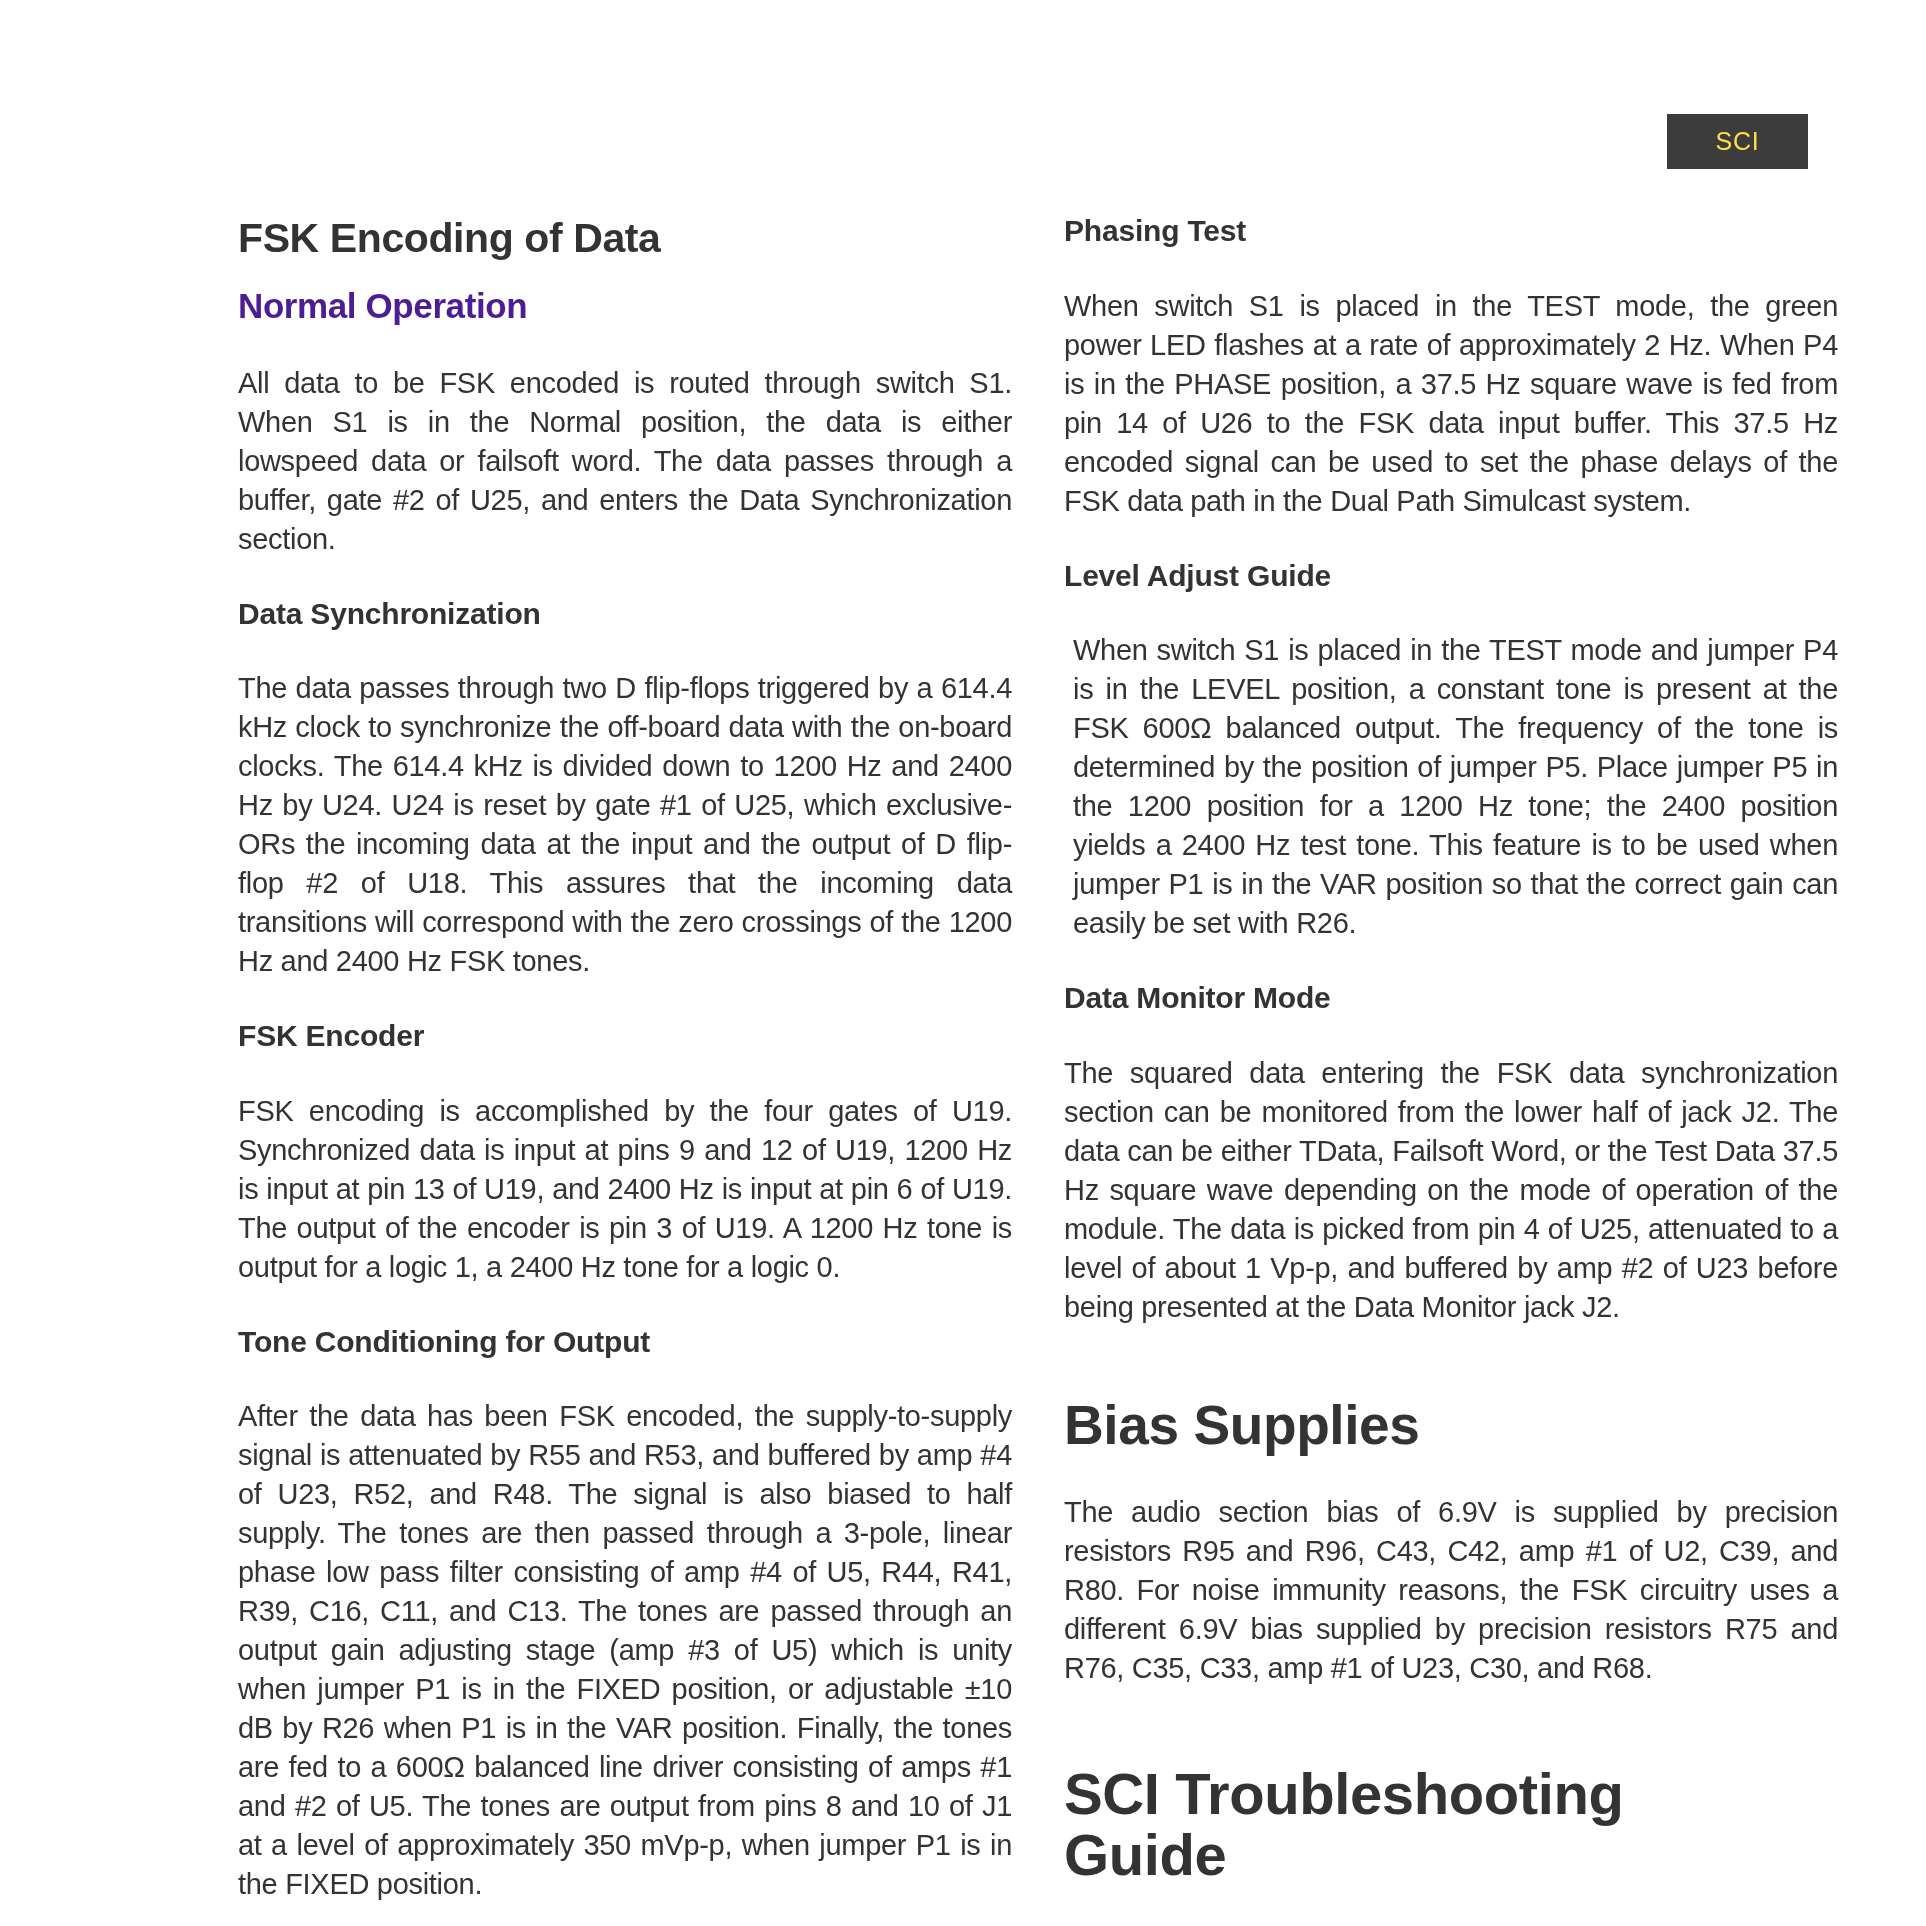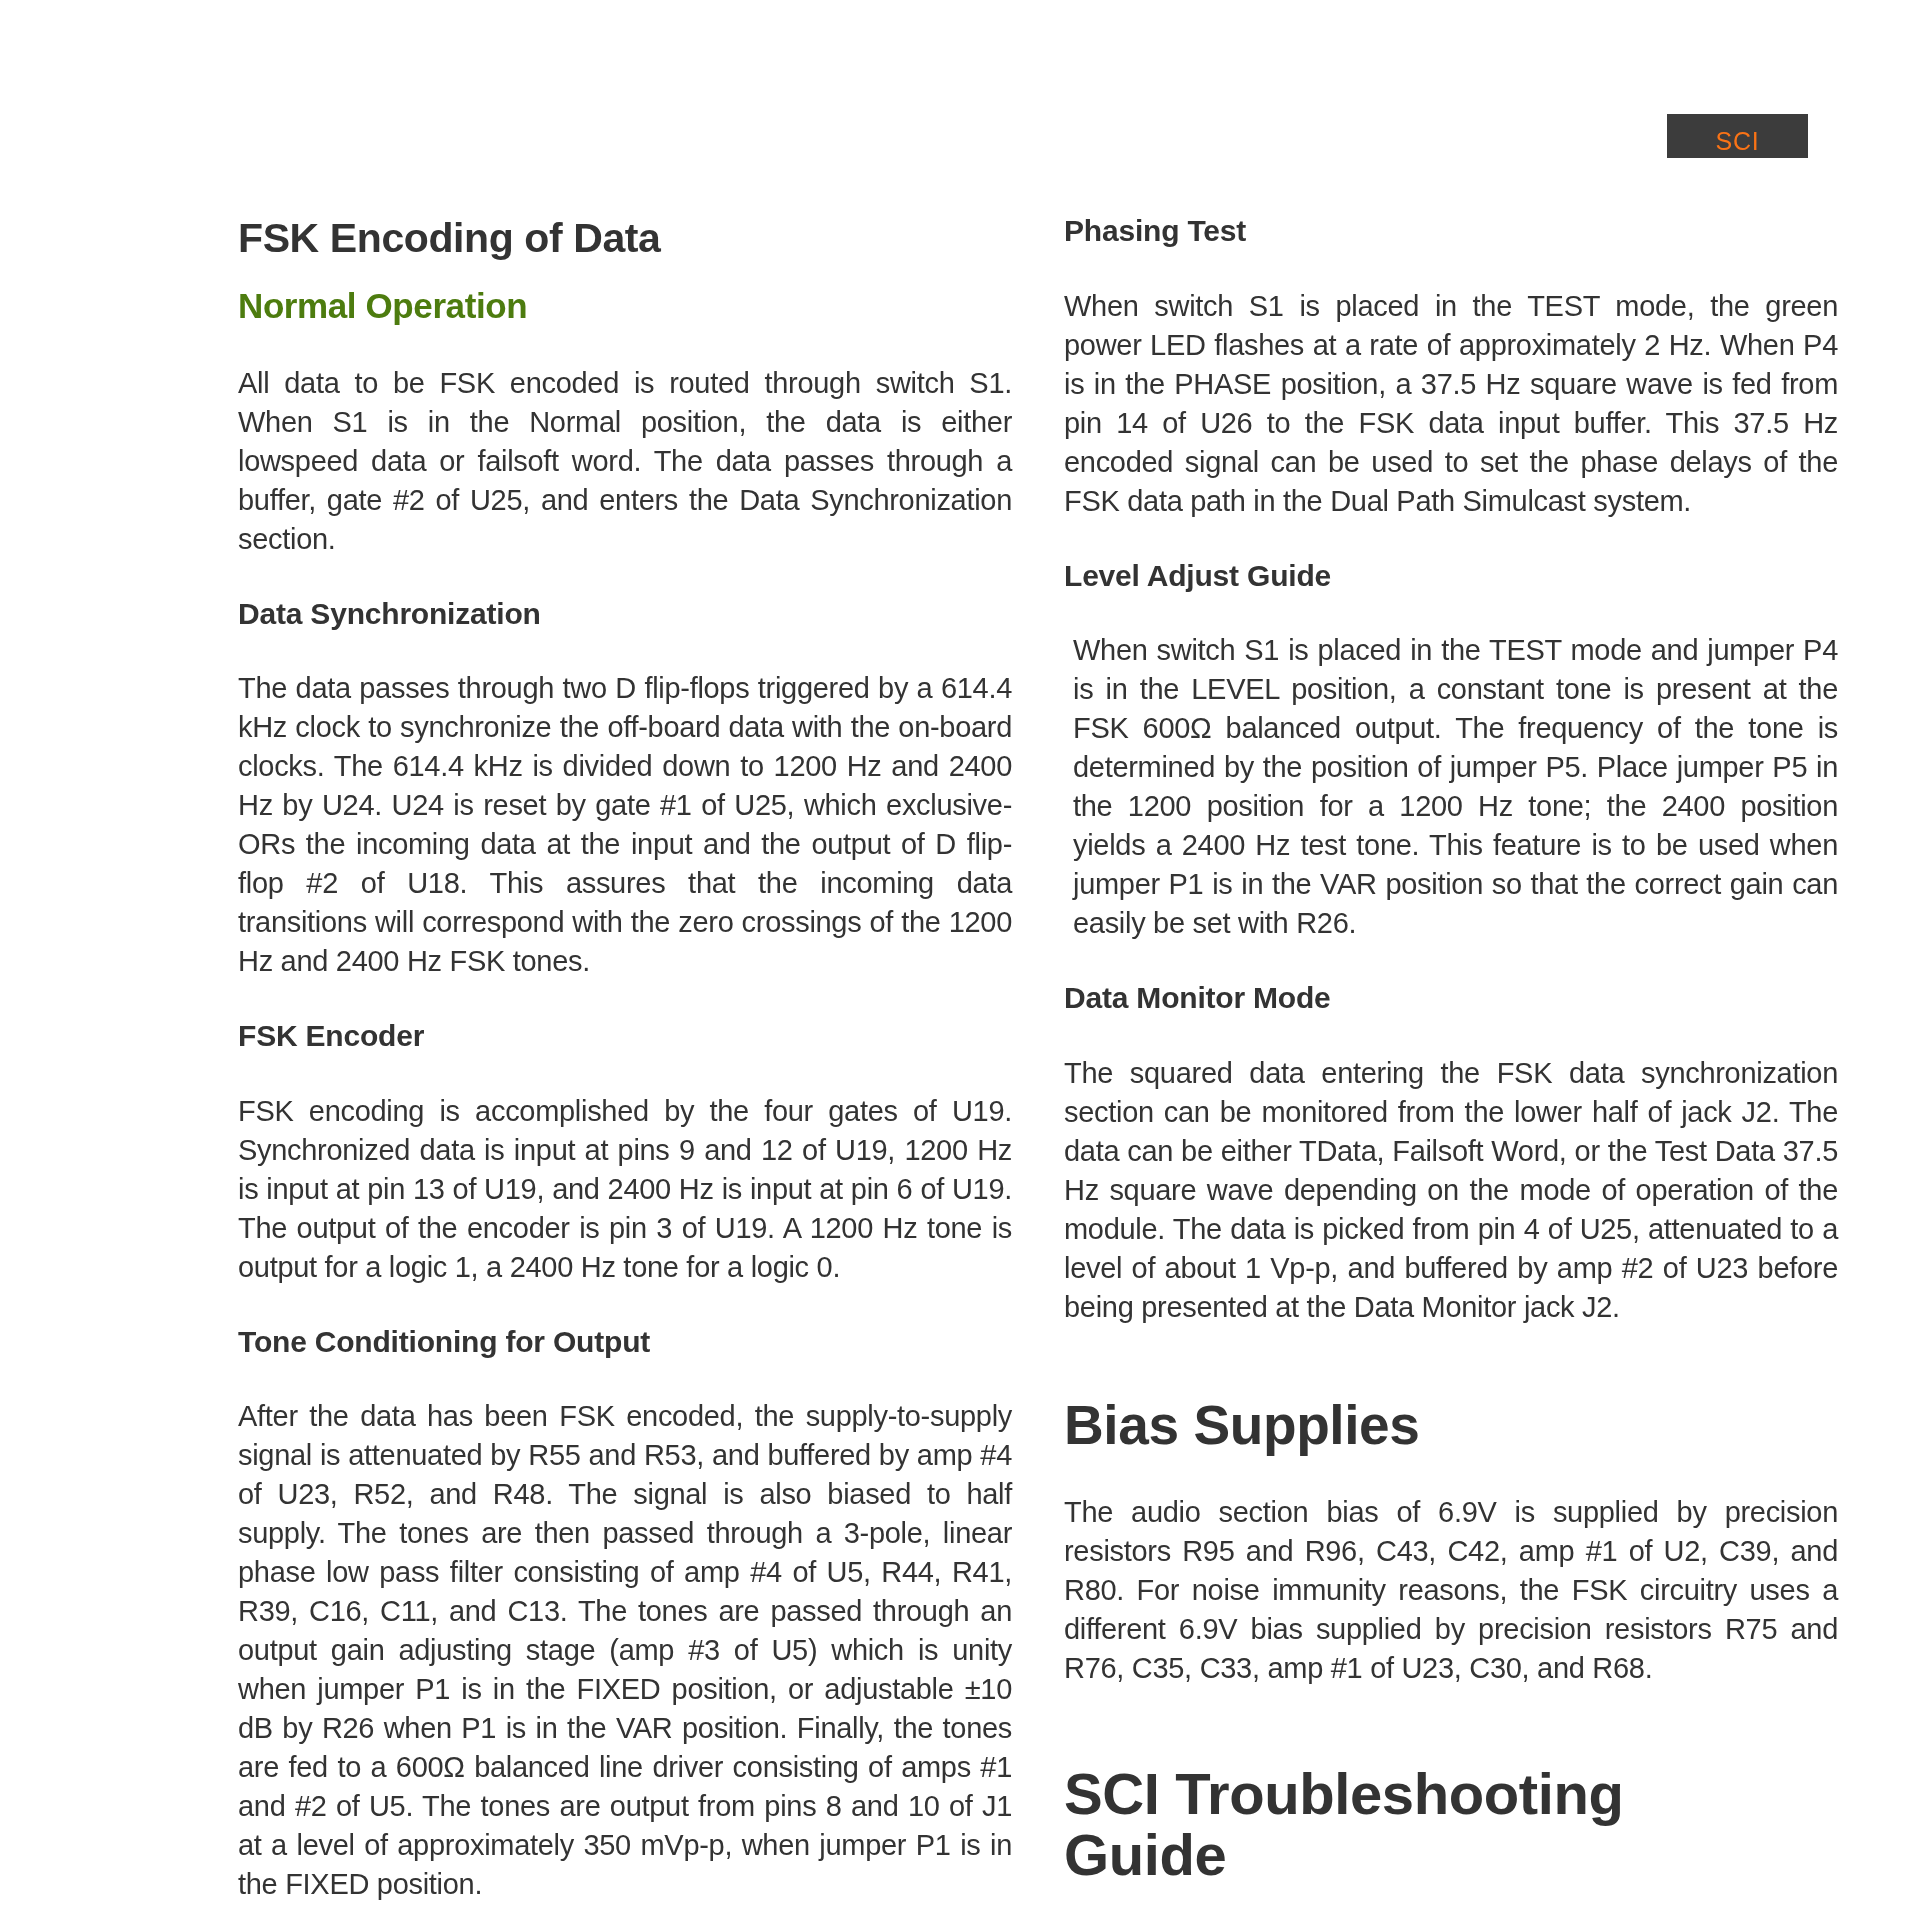--- a/index.html
+++ b/index.html
@@ -13,23 +13,23 @@
     position: relative;
     overflow: hidden;
     font-family: "Liberation Sans", "DejaVu Sans", sans-serif;
     color: #333333;
   }
   .tab-badge {
     position: absolute;
     left: 1667px;
     top: 114px;
     width: 141px;
-    height: 44px;
+    height: 55px;
     background: #3c3c3c;
-    color: #f97316;
+    color: #fde047;
     font-size: 25px;
     line-height: 55px;
     text-align: center;
     letter-spacing: 0.8px;
   }
   .col {
     position: absolute;
     top: 216px;
     width: 774px;
   }
@@ -46,21 +46,21 @@
   }
   .h1-top {
     font-size: 41px;
     margin: 0 0 25.4px 0;
   }
   .h2 {
     font-size: 35px;
     font-weight: bold;
     margin: 0;
     line-height: 1.15;
-    color: #4d7c0f;
+    color: #4c1d95;
     letter-spacing: -0.4px;
   }
   .h3 {
     font-size: 30px;
     font-weight: bold;
     margin: 0;
     line-height: 1.15;
     color: #333333;
     letter-spacing: -0.2px;
   }

